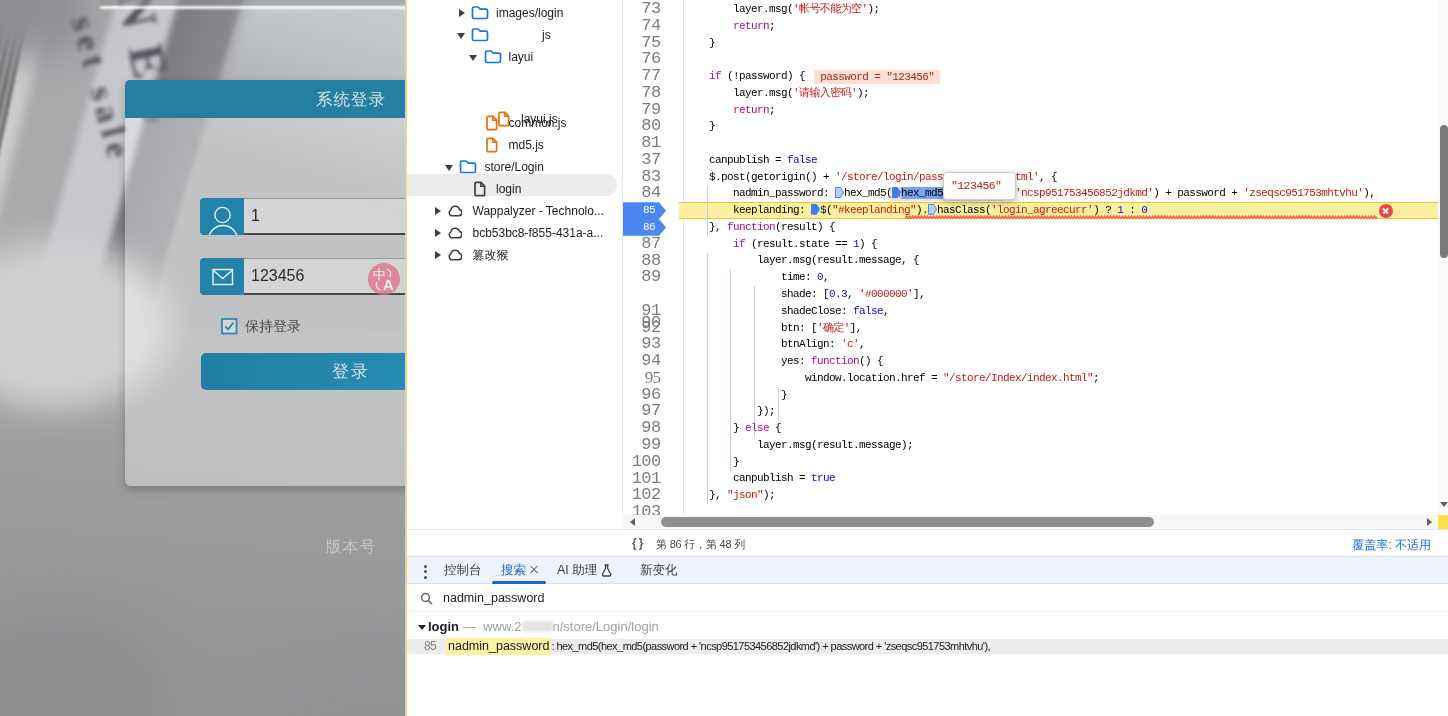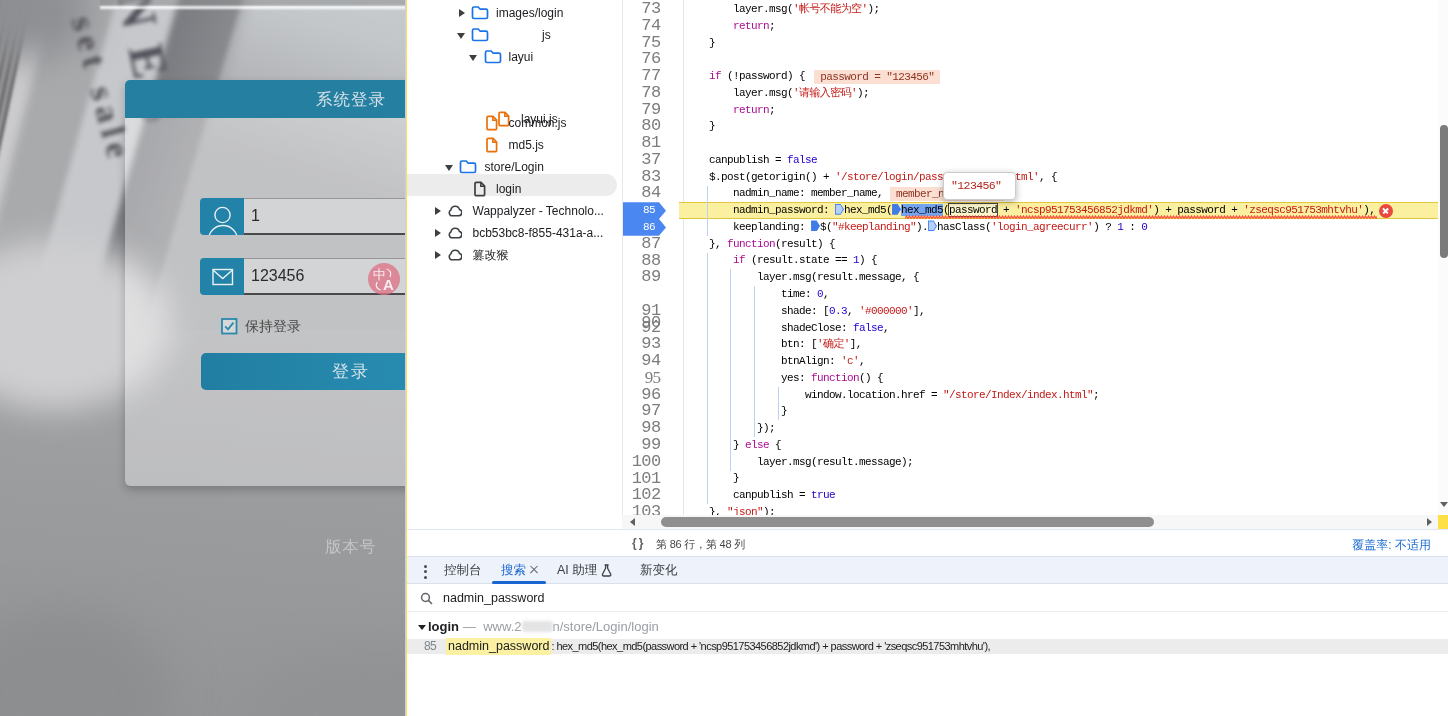--- a/index.html
+++ b/index.html
@@ -313,21 +313,20 @@
       <div class="cl">        <span class="k">return</span>;</div>
       <div class="cl">    }</div>
       <div class="cl"></div>
       <div class="cl">    <span class="k">if</span> (!password) {</div>
       <div class="cl">        layer.msg(<span class="s">'请输入密码'</span>);</div>
       <div class="cl">        <span class="k">return</span>;</div>
       <div class="cl">    }</div>
       <div class="cl"></div>
       <div class="cl">    canpublish = <span class="a">false</span></div>
       <div class="cl">    $.post(getorigin() + <span class="s">'/store/login/passwordsindex.html'</span>, {</div>
-      <div class="cl">        nadmin_name: member_name,</div>
       <div class="cl">        nadmin_password: <span class="mk mk1"><i></i></span>hex_md5(<span class="mk mk2"></span><span class="selword">hex_md5</span>(<span class="boxword">password</span> + <span class="s">'ncsp951753456852jdkmd'</span>) + password + <span class="s">'zseqsc951753mhtvhu'</span>),</div>
       <div class="cl">        keeplanding: <span class="mk mk2"></span>$(<span class="s">"#keeplanding"</span>).<span class="mk mk1"><i></i></span>hasClass(<span class="s">'login_agreecurr'</span>) ? <span class="a">1</span> : <span class="a">0</span></div>
       <div class="cl">    }, <span class="k">function</span>(result) {</div>
       <div class="cl">        <span class="k">if</span> (result.state == <span class="a">1</span>) {</div>
       <div class="cl">            layer.msg(result.message, {</div>
       <div class="cl">                time: <span class="a">0</span>,</div>
       <div class="cl">                shade: [<span class="a">0.3</span>, <span class="s">'#000000'</span>],</div>
       <div class="cl">                shadeClose: <span class="a">false</span>,</div>
       <div class="cl">                btn: [<span class="s">'确定'</span>],</div>
       <div class="cl">                btnAlign: <span class="s">'c'</span>,</div>

